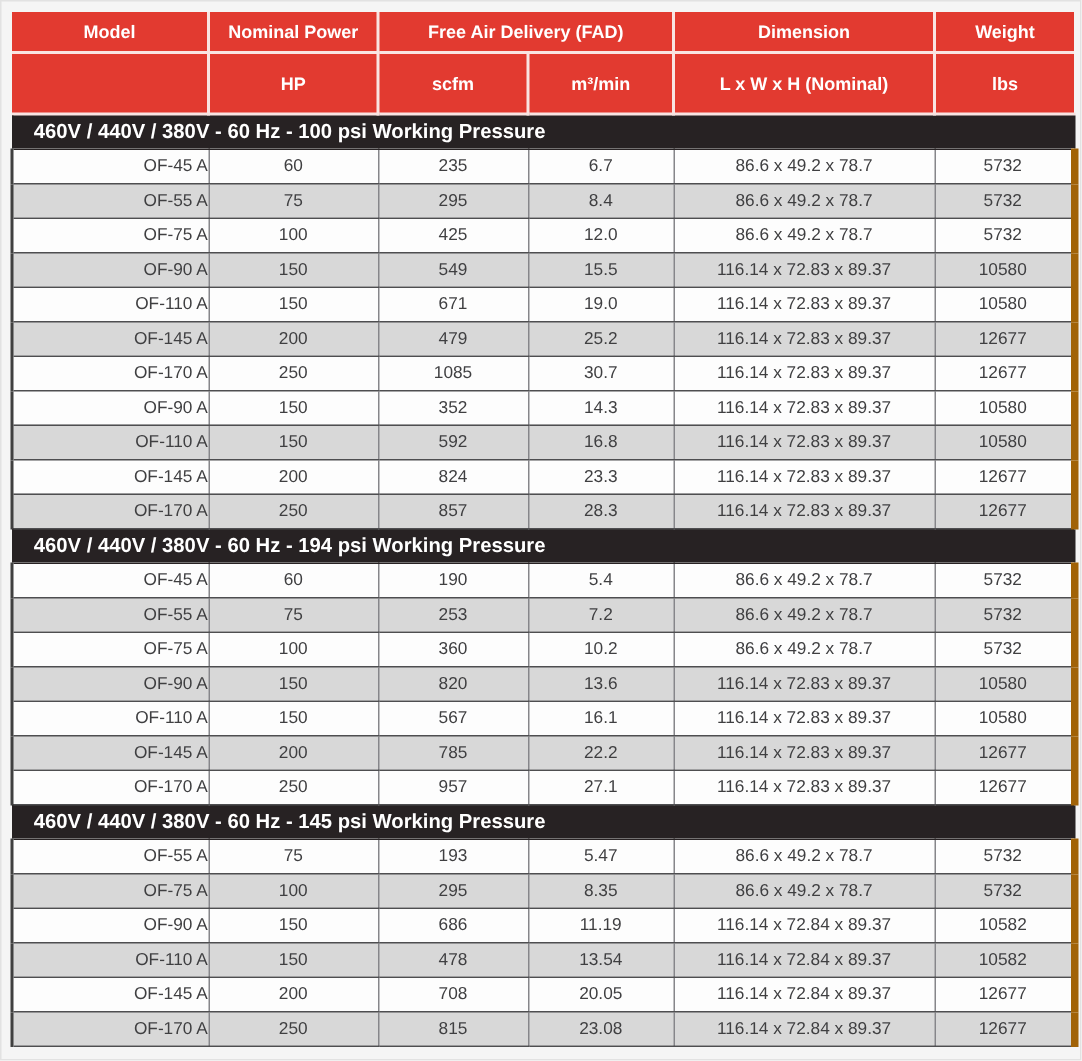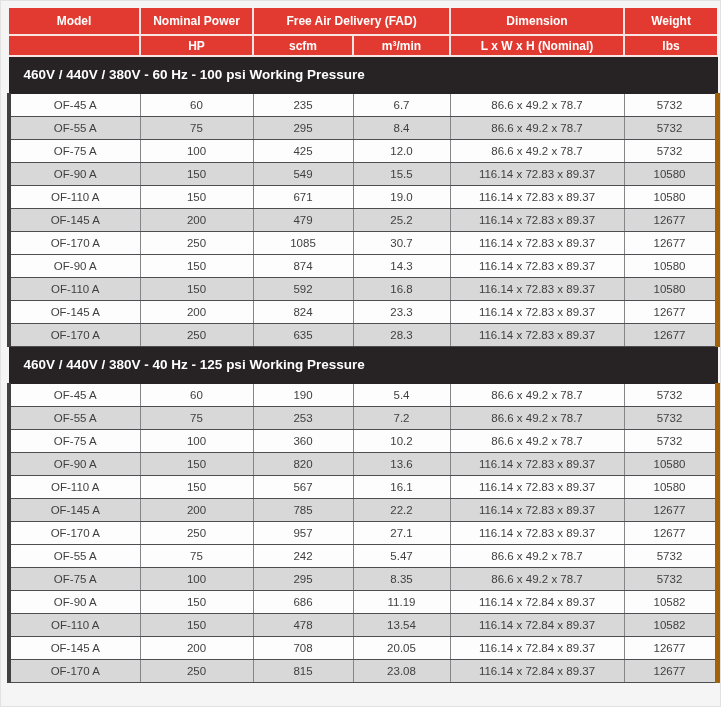--- a/index.html
+++ b/index.html
@@ -25,50 +25,50 @@
   thead th {
     background:#e23a30;
     color:#ffffff;
     font-weight:bold;
     font-size:12px;
     text-align:center;
     vertical-align:middle;
     border:2px solid #f9e4e2;
   }
   thead tr.main-hdr th { height:27px; border-top:none; }
-  thead tr.sub-hdr th  { height:21px; }
+  thead tr.sub-hdr th  { height:41px; }
   thead th:first-child { border-left:none; }
   thead th:last-child  { border-right:none; }
   
   tr.section-row td {
     background:#272223;
     color:#ffffff;
     font-weight:bold;
     font-size:13.5px;
     text-align:left;
     padding-left:14px;
-    height:37px;
+    height:23px;
     border:1px solid #272223;
     margin-left:20px;
   }
   
   tbody tr.data-row td {
     height:23px;
     font-size:11.5px;
     color:#3f3f41;
     text-align:center;
     vertical-align:middle;
     background:#fdfdfd;
     border-left:1px solid #86868a;
     border-right:1px solid #86868a;
     border-top:1px solid #4e4e50;
     border-bottom:1px solid #4e4e50;
   }
   tbody tr.data-row.alt td { background:#d8d8d8; }
-  tbody tr.data-row td:first-child { border-left:4px solid #404040; }
+  tbody tr.data-row td:first-child { border-left:2px solid #404040;text-align:right; }
   tbody tr.data-row td:last-child  { border-right:5px solid #a16207; }
 </style>
 </head>
 <body>
 
 <div class="page">
   <table class="spec">
     <colgroup>
       <col style="width:131px">
       <col style="width:113px">
@@ -150,21 +150,21 @@
           <td>OF-170 A</td>
           <td>250</td>
           <td>1085</td>
           <td>30.7</td>
           <td>116.14 x 72.83 x 89.37</td>
           <td>12677</td>
         </tr>
         <tr class="data-row">
           <td>OF-90 A</td>
           <td>150</td>
-          <td>874</td>
+          <td>352</td>
           <td>14.3</td>
           <td>116.14 x 72.83 x 89.37</td>
           <td>10580</td>
         </tr>
         <tr class="data-row alt">
           <td>OF-110 A</td>
           <td>150</td>
           <td>592</td>
           <td>16.8</td>
           <td>116.14 x 72.83 x 89.37</td>
@@ -174,27 +174,27 @@
           <td>OF-145 A</td>
           <td>200</td>
           <td>824</td>
           <td>23.3</td>
           <td>116.14 x 72.83 x 89.37</td>
           <td>12677</td>
         </tr>
         <tr class="data-row alt">
           <td>OF-170 A</td>
           <td>250</td>
-          <td>635</td>
+          <td>857</td>
           <td>28.3</td>
           <td>116.14 x 72.83 x 89.37</td>
           <td>12677</td>
         </tr>
         <tr class="section-row">
-          <td colspan="6">460V / 440V / 380V - 40 Hz - 125 psi Working Pressure</td>
+          <td colspan="6">460V / 440V / 380V - 60 Hz - 194 psi Working Pressure</td>
         </tr>
         <tr class="data-row">
           <td>OF-45 A</td>
           <td>60</td>
           <td>190</td>
           <td>5.4</td>
           <td>86.6 x 49.2 x 78.7</td>
           <td>5732</td>
         </tr>
         <tr class="data-row alt">
@@ -238,24 +238,27 @@
           <td>12677</td>
         </tr>
         <tr class="data-row">
           <td>OF-170 A</td>
           <td>250</td>
           <td>957</td>
           <td>27.1</td>
           <td>116.14 x 72.83 x 89.37</td>
           <td>12677</td>
         </tr>
+        <tr class="section-row">
+          <td colspan="6">460V / 440V / 380V - 60 Hz - 145 psi Working Pressure</td>
+        </tr>
         <tr class="data-row">
           <td>OF-55 A</td>
           <td>75</td>
-          <td>242</td>
+          <td>193</td>
           <td>5.47</td>
           <td>86.6 x 49.2 x 78.7</td>
           <td>5732</td>
         </tr>
         <tr class="data-row alt">
           <td>OF-75 A</td>
           <td>100</td>
           <td>295</td>
           <td>8.35</td>
           <td>86.6 x 49.2 x 78.7</td>

